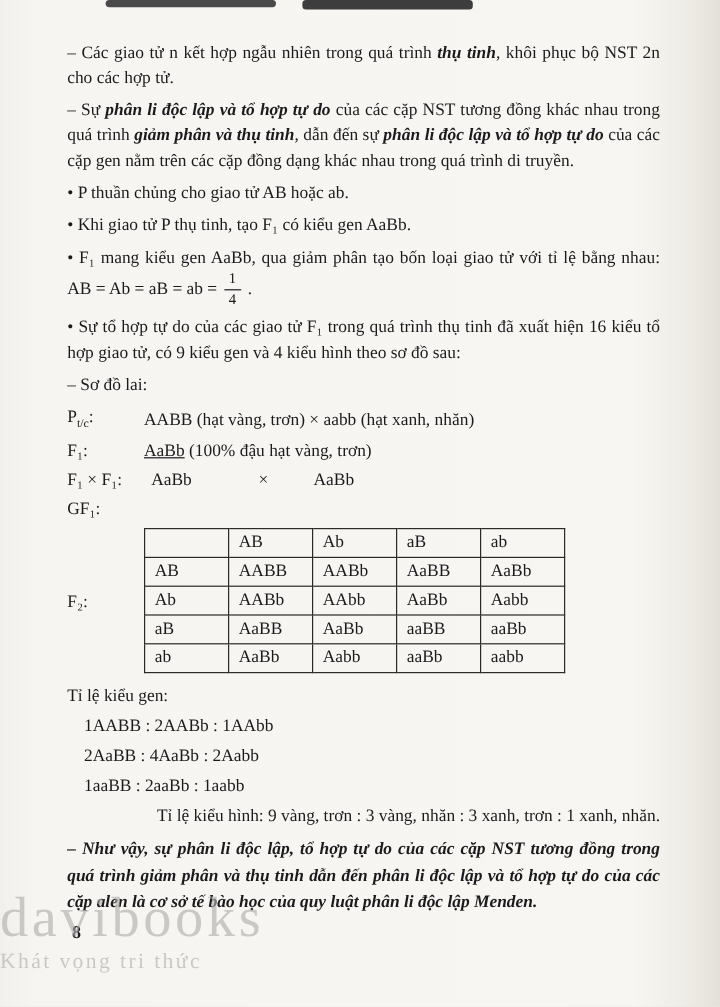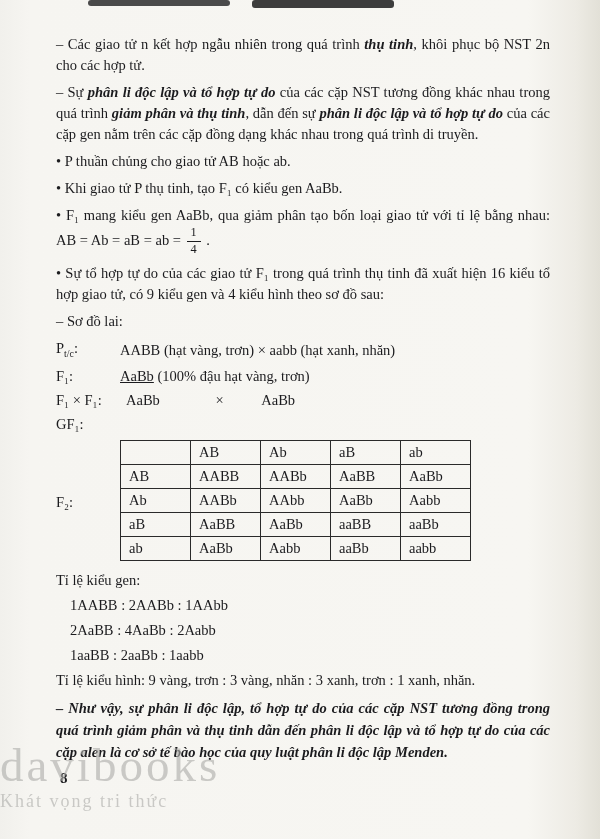--- a/index.html
+++ b/index.html
@@ -36,21 +36,21 @@
   .x-mid { margin-left:52px; }
   .x-right { margin-left:34px; }
   table.punnett { border-collapse:collapse; margin:2px 0 6px 0; }
   table.punnett td {
     border:1px solid #2a2a2a; width:70px; height:24px;
     padding:1px 4px 1px 8px; font-size:14.5px; text-align:left; vertical-align:middle;
   }
   .ratio-title { margin-bottom:4px; }
   .ratio-line { margin:0 0 4px 14px; line-height:21px; }
   .ratio-block { margin-bottom:4px; }
-  .pheno { margin-bottom:6px; }
+  .pheno { margin-bottom:6px;text-align:right; }
   .conclusion { text-align:justify; font-weight:bold; font-style:italic; line-height:22px; }
   .page-number { position:absolute; left:60px; top:770px; font-weight:bold; font-size:15px; }
   .watermark {
     position:absolute; left:0; right:0; top:742px; text-align:left;
     pointer-events:none; color:#aeaeab;
   }
   .wm-brand { font-size:47px; letter-spacing:3px; opacity:0.62; line-height:1.0; }
   .wm-tagline { font-size:18px; letter-spacing:2px; opacity:0.62; margin-top:2px; }
 </style>
 </head>

